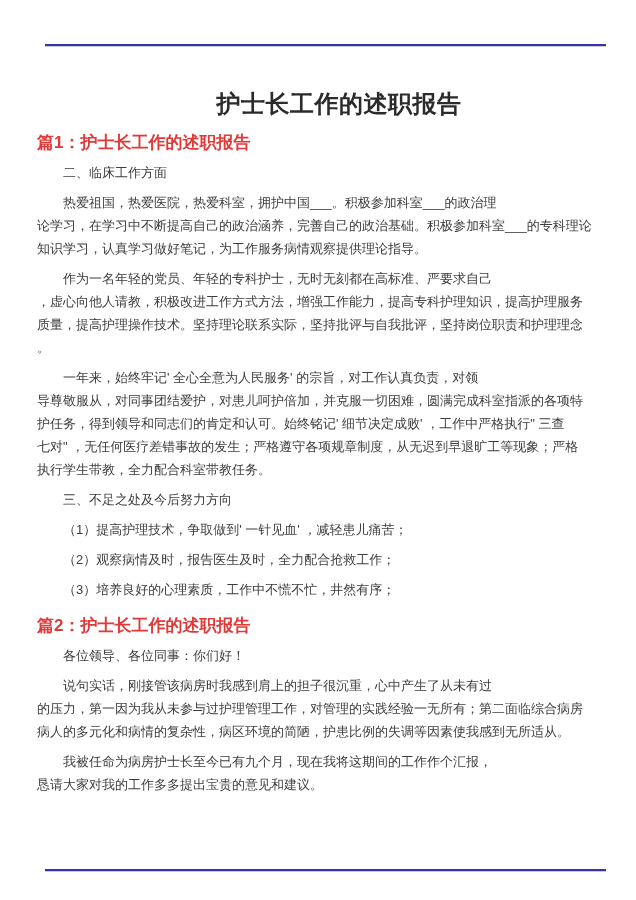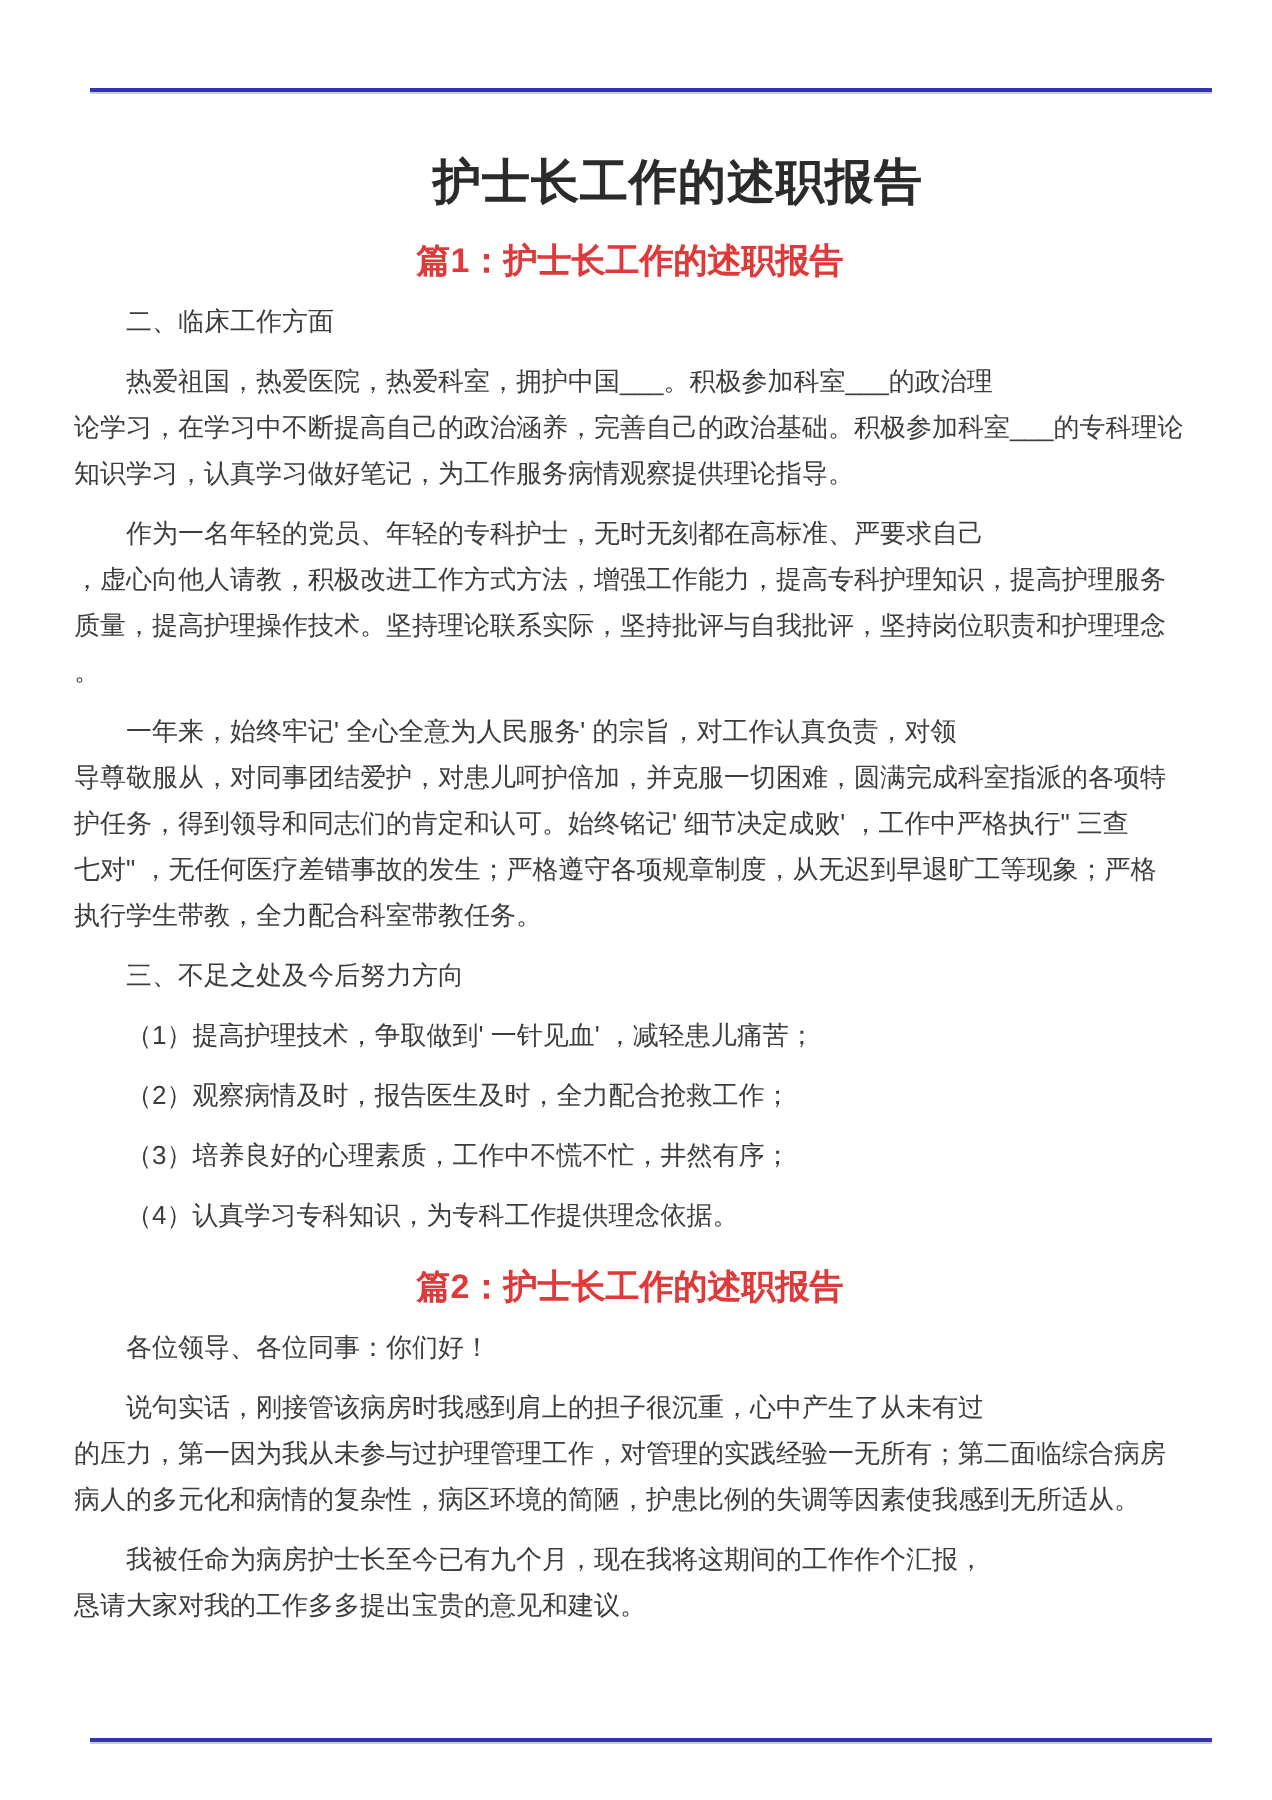--- a/index.html
+++ b/index.html
@@ -19,21 +19,21 @@
     left: 45px;
     width: 561px;
     height: 2px;
     background: #3232b4;
     box-shadow: 0 1px 0 #cccccc;
   }
   .rule-top { top: 44px; }
   .rule-bottom { top: 869px; }
   .content {
     position: absolute;
-    top: 4px;
+    top: 16px;
     left: 37px;
     width: 556px;
     padding-top: 72px;
   }
   .doc-title {
     margin: 0 0 10px 0;
     font-size: 24px;
     line-height: 32px;
     font-weight: bold;
     color: #2b2b2b;
@@ -42,21 +42,20 @@
     letter-spacing: 0.5px;
     white-space: pre;
   }
   .sec-heading {
     margin: 12px 0 0 0;
     font-size: 17px;
     line-height: 22px;
     font-weight: bold;
     color: #e03939;
     white-space: pre;
-    text-align: center;
   }
   .sec-heading.second { margin-top: 14px; }
   .para {
     margin: 7px 0 0 0;
     font-size: 13px;
     line-height: 23px;
     color: #3d3d3d;
     text-indent: 2em;
     white-space: pre;
   }
@@ -82,21 +81,20 @@
 。</p>
   <p class="para">一年来，始终牢记' 全心全意为人民服务' 的宗旨，对工作认真负责，对领
 导尊敬服从，对同事团结爱护，对患儿呵护倍加，并克服一切困难，圆满完成科室指派的各项特
 护任务，得到领导和同志们的肯定和认可。始终铭记' 细节决定成败' ，工作中严格执行" 三查
 七对" ，无任何医疗差错事故的发生；严格遵守各项规章制度，从无迟到早退旷工等现象；严格
 执行学生带教，全力配合科室带教任务。</p>
   <p class="para">三、不足之处及今后努力方向</p>
   <p class="para">（1）提高护理技术，争取做到' 一针见血' ，减轻患儿痛苦；</p>
   <p class="para">（2）观察病情及时，报告医生及时，全力配合抢救工作；</p>
   <p class="para">（3）培养良好的心理素质，工作中不慌不忙，井然有序；</p>
-  <p class="para">（4）认真学习专科知识，为专科工作提供理念依据。</p>
 
   <h2 class="sec-heading second">篇2：护士长工作的述职报告</h2>
 
   <p class="para">各位领导、各位同事：你们好！</p>
   <p class="para">说句实话，刚接管该病房时我感到肩上的担子很沉重，心中产生了从未有过
 的压力，第一因为我从未参与过护理管理工作，对管理的实践经验一无所有；第二面临综合病房
 病人的多元化和病情的复杂性，病区环境的简陋，护患比例的失调等因素使我感到无所适从。</p>
   <p class="para">我被任命为病房护士长至今已有九个月，现在我将这期间的工作作个汇报，
 恳请大家对我的工作多多提出宝贵的意见和建议。</p>
 

